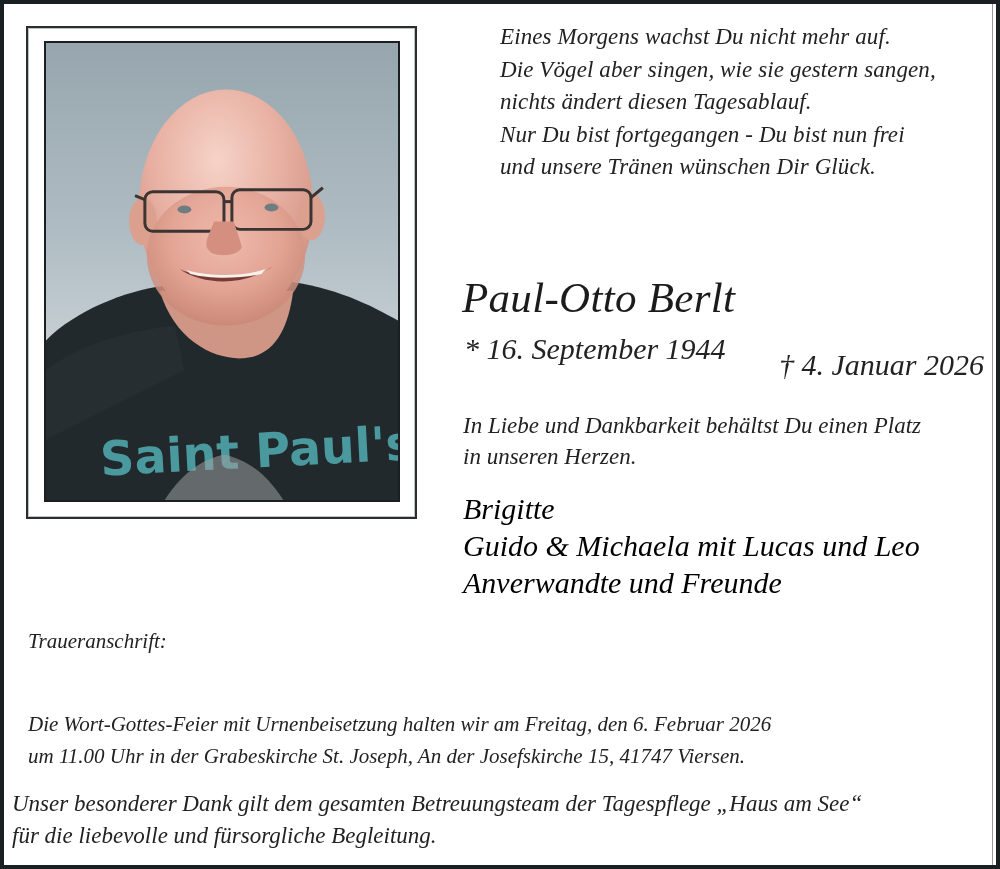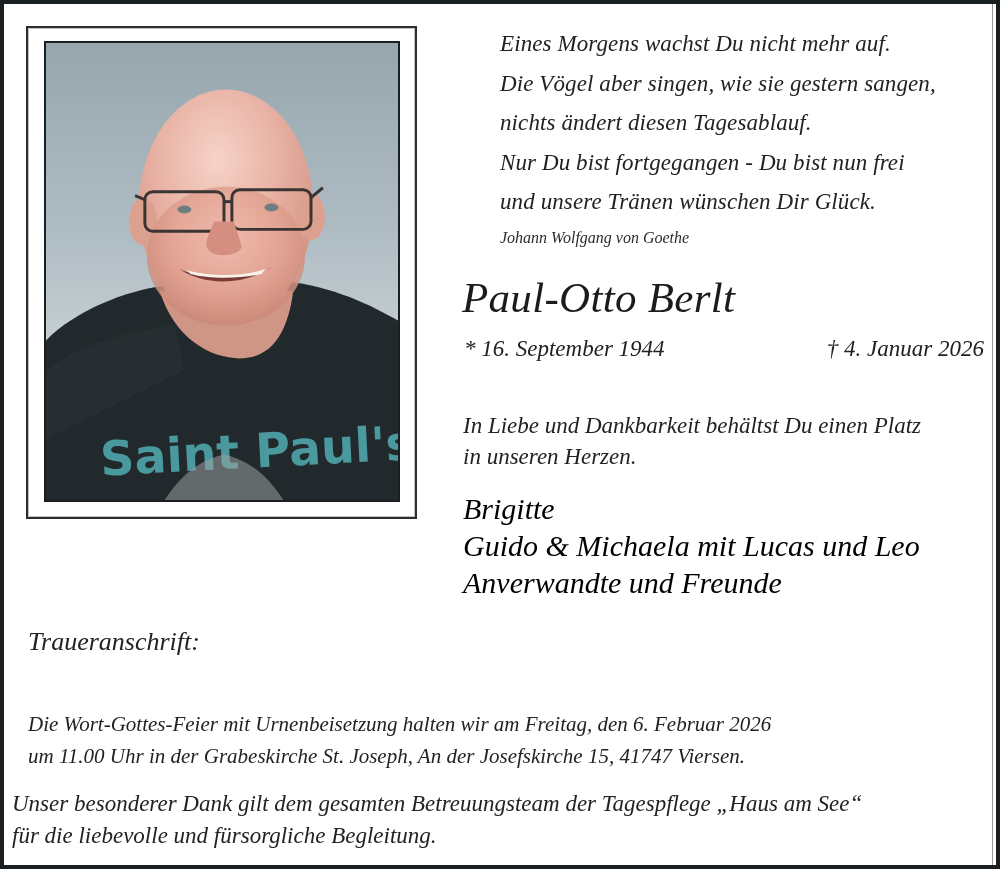--- a/index.html
+++ b/index.html
@@ -24,39 +24,39 @@
     }
     .photo {
       position: absolute; left: 16px; top: 13px; width: 356px; height: 461px;
       border: 2px solid #1c1f21; overflow: hidden;
       background: linear-gradient(180deg, #97a6ae 0%, #aebbc2 40%, #c9d2d6 70%, #dfe4e6 100%);
     }
     .photo svg { display: block; width: 100%; height: 100%; }
 
     
     .poem { position: absolute; left: 496px; top: 17px; width: 490px; }
-    .poem-line { font-size: 23px; line-height: 32.5px; color: #222; white-space: nowrap; letter-spacing: 0.1px; margin-top: 7px; }
+    .poem-line { font-size: 23px; line-height: 32.5px; color: #222; white-space: nowrap; letter-spacing: 0.1px; }
     .poem-author { font-size: 16px; line-height: 22px; margin-top: 8px; color: #2b2b2b; white-space: nowrap; }
 
     .name {
       position: absolute; left: 458px; top: 266px; font-size: 43px; line-height: 56px;
       color: #1b1b1b; white-space: nowrap; letter-spacing: 0.3px;
     }
-    .dates { position: absolute; left: 460px; top: 330px; width: 520px; height: 30px; font-size: 23px; line-height: 30px; color: #222; }
+    .dates { position: absolute; left: 460px; top: 330px; width: 520px; height: 30px; font-size: 30px; line-height: 30px; color: #222; }
     .date-birth { position: absolute; left: 0; top: 0; white-space: nowrap; }
-    .date-death { position: absolute; right: 0; top: 0; white-space: nowrap; }
+    .date-death { position: absolute; right: 0; top: 16px; white-space: nowrap; }
 
     .dedication { position: absolute; left: 459px; top: 406px; width: 530px; }
     .dedication-line { font-size: 23px; line-height: 31px; color: #222; white-space: nowrap; }
 
     .family { position: absolute; left: 459px; top: 486px; width: 530px; }
     .family-line { font-size: 30px; line-height: 37px; color: #000000; white-space: nowrap; }
 
     .address { position: absolute; left: 24px; top: 622px; width: 960px; }
-    .address-label, .address-line { font-size: 26px; line-height: 31px; color: #222; white-space: nowrap; }
+    .address-label, .address-line { font-size: 21px; line-height: 31px; color: #222; white-space: nowrap; }
 
     .ceremony { position: absolute; left: 24px; top: 705px; width: 960px; }
     .ceremony-line { font-size: 21px; line-height: 31.5px; color: #222; white-space: nowrap; }
 
     .thanks { position: absolute; left: 8px; top: 784px; width: 960px; }
     .thanks-line { font-size: 23px; line-height: 31.5px; color: #222; white-space: nowrap; }
   </style>
 </head>
 <body>
 
@@ -109,21 +109,20 @@
       </svg>
     </div>
   </div>
 
   <div class="poem it">
     <div class="poem-line">Eines Morgens wachst Du nicht mehr auf.</div>
     <div class="poem-line">Die Vögel aber singen, wie sie gestern sangen,</div>
     <div class="poem-line">nichts ändert diesen Tagesablauf.</div>
     <div class="poem-line">Nur Du bist fortgegangen - Du bist nun frei</div>
     <div class="poem-line">und unsere Tränen wünschen Dir Glück.</div>
-    <div class="poem-author">Johann Wolfgang von Goethe</div>
   </div>
 
   <div class="name it">Paul-Otto Berlt</div>
 
   <div class="dates it">
     <span class="date-birth">* 16. September 1944</span>
     <span class="date-death">† 4. Januar 2026</span>
   </div>
 
   <div class="dedication it">

